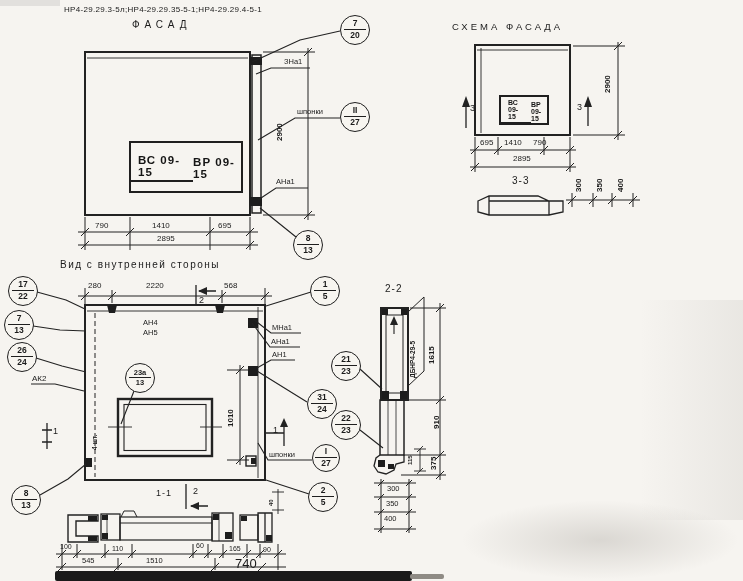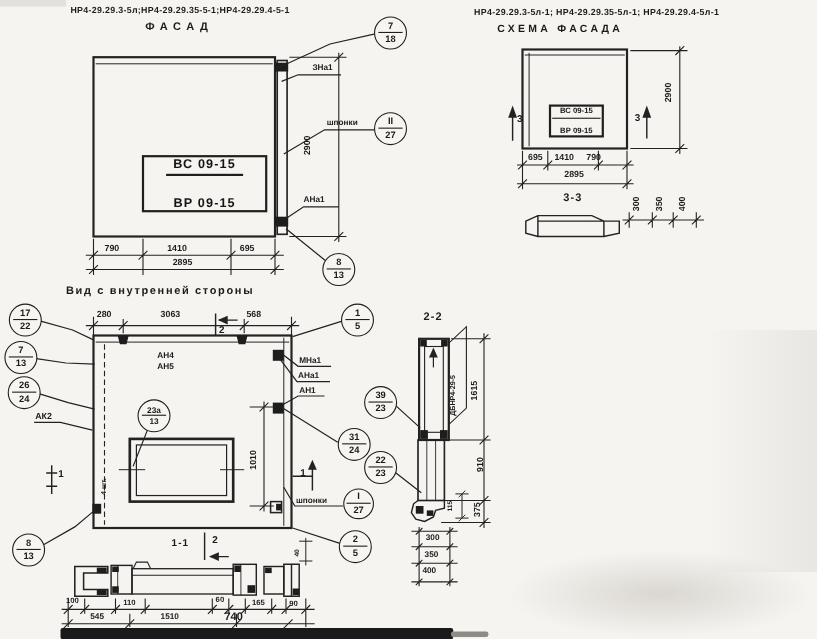--- a/index.html
+++ b/index.html
@@ -1,28 +1,28 @@
 <!DOCTYPE html>
 <html><head>
 <meta charset="utf-8">
 <style>
   html,body{margin:0;padding:0;background:#e9e7e2;}
   #stage{position:relative;width:743px;height:581px;background:#f6f4f0;overflow:hidden;
          font-family:"Liberation Sans",sans-serif;}
   svg{position:absolute;left:0;top:0;}
-  .t{position:absolute;font-weight:bold;color:#1b1b1b;white-space:nowrap;line-height:1;z-index:3;text-align:right;}
+  .t{position:absolute;font-weight:normal;color:#1b1b1b;white-space:nowrap;line-height:1;z-index:3;text-align:right;}
   .vt{position:absolute;font-weight:bold;color:#1b1b1b;white-space:nowrap;line-height:1;z-index:3;
       transform:rotate(-90deg);transform-origin:left top;}
   .co{position:absolute;width:30px;height:30px;border:1.7px solid #1f1f1f;border-radius:50%;
       background:rgba(246,244,240,.92);display:flex;flex-direction:column;align-items:center;
       justify-content:center;font-weight:bold;font-size:8.5px;color:#1b1b1b;box-sizing:border-box;
       line-height:1.12;z-index:4;}
   .co .n{border-bottom:1.4px solid #1f1f1f;padding:0 3px;min-width:58%;text-align:center;}
   .co .d{padding-top:1px;}
-  .stamp{position:absolute;border:2.5px solid #1f1f1f;display:flex;flex-direction:column;
+  .stamp{position:absolute;border:2.5px solid #1f1f1f;display:flex;flex-direction:row;
          align-items:center;justify-content:space-between;z-index:3;color:#151515;font-weight:bold;background:rgba(246,244,240,.5);}
   .stamp .s1{border-bottom:2px solid #1f1f1f;padding:1px 7px 2px;}
   .stamp .s2{padding-top:2px;}
   .artifact{position:absolute;z-index:5;}
 </style>
 </head>
 <body>
 
 <div id="stage">
 
@@ -152,41 +152,40 @@
 </div>
 <span class="t" style="left:284px;top:58px;font-size:7.5px">ЗНа1</span>
 <span class="t" style="left:297px;top:108px;font-size:7.5px">шпонки</span>
 <span class="t" style="left:276px;top:178px;font-size:7.5px">АНа1</span>
 <span class="t" style="left:95px;top:222px;font-size:8px">790</span>
 <span class="t" style="left:152px;top:222px;font-size:8px">1410</span>
 <span class="t" style="left:218px;top:222px;font-size:8px">695</span>
 <span class="t" style="left:157px;top:235px;font-size:8px">2895</span>
 <span class="vt" style="left:276px;top:141px;font-size:8px">2900</span>
 
-<span class="t" style="left:431px;top:8px;font-size:8px;letter-spacing:.3px">НР4-29.29.3-5л-1; НР4-29.29.35-5л-1; НР4-29.29.4-5л-1</span>
 <span class="t" style="left:452px;top:22px;font-size:9.5px;letter-spacing:3px">СХЕМА ФАСАДА</span>
 <div class="stamp" style="left:499px;top:95px;width:46px;height:26px;font-size:7px;border-width:2px">
   <span class="s1" style="border-bottom-width:1.5px">ВС 09-15</span>
   <span class="s2">ВР 09-15</span>
 </div>
 <span class="t" style="left:470px;top:104px;font-size:9px">3</span>
 <span class="t" style="left:577px;top:103px;font-size:9px">3</span>
 <span class="t" style="left:480px;top:139px;font-size:8px">695</span>
 <span class="t" style="left:504px;top:139px;font-size:8px">1410</span>
 <span class="t" style="left:533px;top:139px;font-size:8px">790</span>
 <span class="t" style="left:513px;top:155px;font-size:8px">2895</span>
 <span class="vt" style="left:604px;top:93px;font-size:8px">2900</span>
 <span class="t" style="left:512px;top:176px;font-size:10px;letter-spacing:1px">3-3</span>
 <span class="vt" style="left:575px;top:192px;font-size:8px">300</span>
 <span class="vt" style="left:596px;top:192px;font-size:8px">350</span>
 <span class="vt" style="left:617px;top:192px;font-size:8px">400</span>
 
 <span class="t" style="left:60px;top:260px;font-size:10px;letter-spacing:1.5px">Вид с внутренней стороны</span>
 <span class="t" style="left:88px;top:282px;font-size:8px">280</span>
-<span class="t" style="left:146px;top:282px;font-size:8px">3063</span>
+<span class="t" style="left:146px;top:282px;font-size:8px">2220</span>
 <span class="t" style="left:224px;top:282px;font-size:8px">568</span>
 <span class="t" style="left:199px;top:296px;font-size:9px">2</span>
 <span class="t" style="left:193px;top:487px;font-size:9px">2</span>
 <span class="t" style="left:53px;top:427px;font-size:9px">1</span>
 <span class="t" style="left:273px;top:426px;font-size:9px">1</span>
 <span class="t" style="left:143px;top:319px;font-size:7.5px">АН4</span>
 <span class="t" style="left:143px;top:329px;font-size:7.5px">АН5</span>
 <span class="t" style="left:272px;top:324px;font-size:7.5px">МНа1</span>
 <span class="t" style="left:271px;top:338px;font-size:7.5px">АНа1</span>
 <span class="t" style="left:272px;top:351px;font-size:7.5px">АН1</span>
@@ -206,26 +205,26 @@
 <span class="t" style="left:384px;top:515px;font-size:7.5px">400</span>
 
 <span class="t" style="left:156px;top:489px;font-size:9px;letter-spacing:1px">1-1</span>
 <span class="t" style="left:60px;top:543px;font-size:7px">100</span>
 <span class="t" style="left:112px;top:545px;font-size:7px">110</span>
 <span class="t" style="left:196px;top:542px;font-size:7px">60</span>
 <span class="t" style="left:229px;top:545px;font-size:7px">165</span>
 <span class="t" style="left:263px;top:546px;font-size:7px">90</span>
 <span class="t" style="left:82px;top:557px;font-size:7.5px">545</span>
 <span class="t" style="left:146px;top:557px;font-size:7.5px">1510</span>
-<span class="t" style="left:204px;top:557px;font-size:10px">740</span>
+<span class="t" style="left:235px;top:557px;font-size:13px">740</span>
 <span class="vt" style="left:268px;top:506px;font-size:6px">40</span>
 
 <div class="co" style="left:340px;top:15px">
   <span class="n">7</span>
-  <span class="d">18</span>
+  <span class="d">20</span>
 </div>
 <div class="co" style="left:340px;top:102px">
   <span class="n">II</span>
   <span class="d">27</span>
 </div>
 <div class="co" style="left:293px;top:230px">
   <span class="n">8</span>
   <span class="d">13</span>
 </div>
 <div class="co" style="left:8px;top:276px">
@@ -246,21 +245,21 @@
 </div>
 <div class="co" style="left:11px;top:485px">
   <span class="n">8</span>
   <span class="d">13</span>
 </div>
 <div class="co" style="left:310px;top:276px">
   <span class="n">1</span>
   <span class="d">5</span>
 </div>
 <div class="co" style="left:331px;top:351px">
-  <span class="n">39</span>
+  <span class="n">21</span>
   <span class="d">23</span>
 </div>
 <div class="co" style="left:307px;top:389px">
   <span class="n">31</span>
   <span class="d">24</span>
 </div>
 <div class="co" style="left:331px;top:410px">
   <span class="n">22</span>
   <span class="d">23</span>
 </div>

